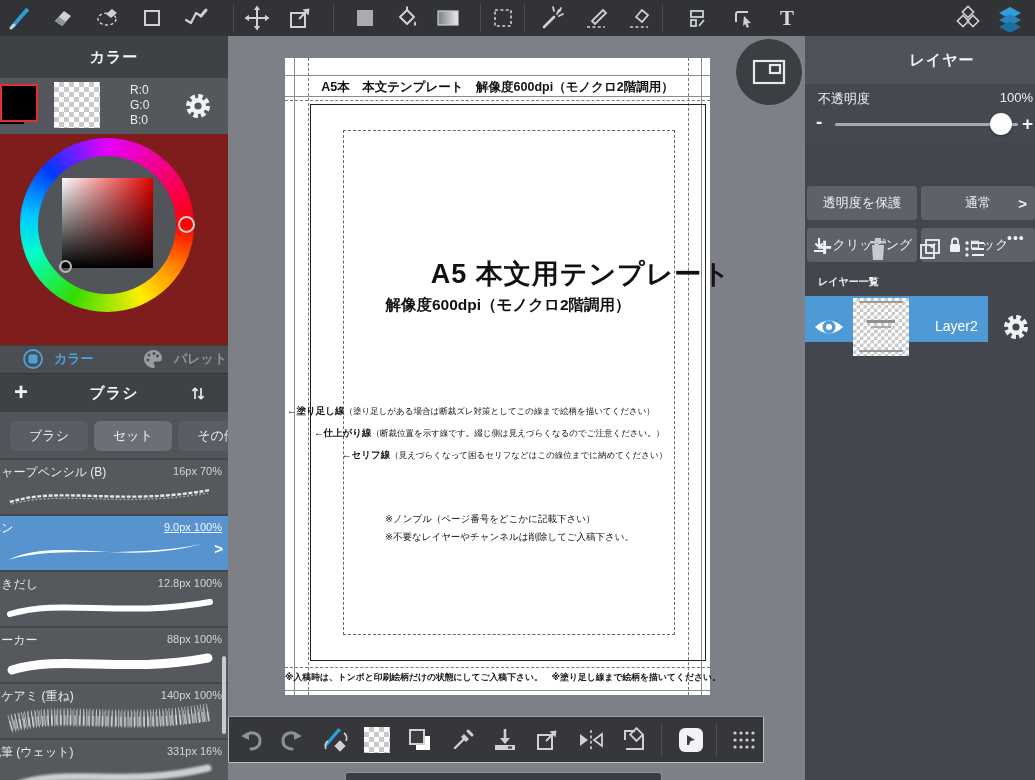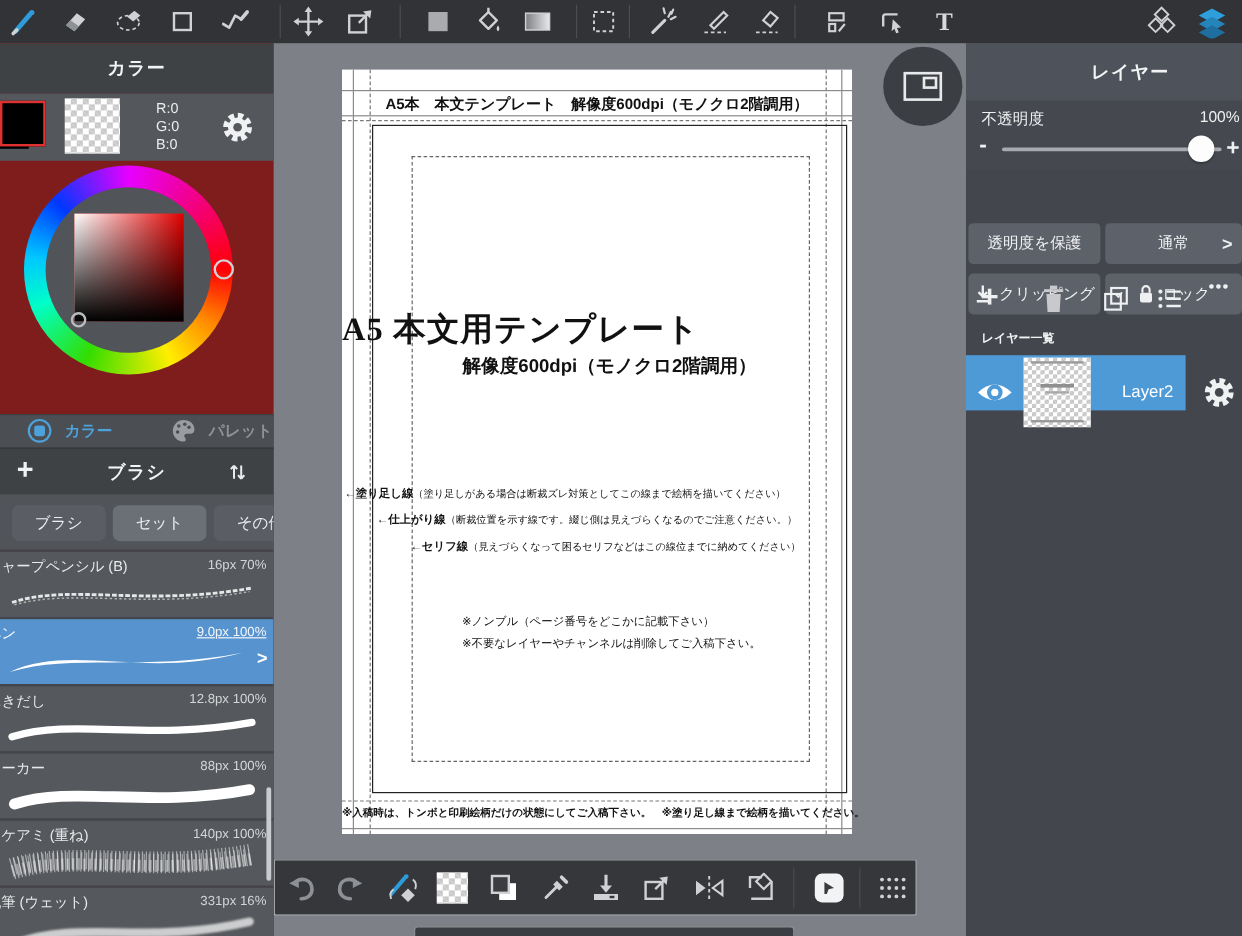--- a/index.html
+++ b/index.html
@@ -362,21 +362,21 @@
   <div class="lnd-h" style="left:0;top:42px;width:425px;"></div>
   <div class="lnd-h" style="left:0;top:609px;width:425px;"></div>
   <div class="ln" style="left:0;top:632px;width:425px;height:1px;"></div>
 
   <div class="abs" style="left:25px;top:46px;width:396px;height:557px;border:1.5px solid #222;box-sizing:border-box;"></div>
 
   <div class="abs" style="left:58px;top:72px;width:330px;height:503px;border:1px dashed #666;"></div>
 
   <div class="doc-text" style="left:0;top:21px;width:425px;text-align:center;font-size:12.5px;font-weight:bold;">A5本　本文テンプレート　解像度600dpi（モノクロ2階調用）</div>
 
-  <div class="doc-text" style="left:0;top:198px;width:446px;text-align:left;font-size:27px;font-weight:bold;letter-spacing:1px;font-family:Liberation Serif, serif;">A5 本文用テンプレート</div>
+  <div class="doc-text" style="left:0;top:198px;width:446px;text-align:right;font-size:27px;font-weight:bold;letter-spacing:1px;">A5 本文用テンプレート</div>
   <div class="doc-text" style="left:0;top:237px;width:446px;text-align:center;font-size:15.5px;font-weight:bold;">解像度600dpi（モノクロ2階調用）</div>
 
   <div class="doc-text" style="left:2px;top:347px;font-size:8.5px;">
     <b style="font-size:9.5px;">←塗り足し線</b><span>（塗り足しがある場合は断裁ズレ対策としてこの線まで絵柄を描いてください）</span>
   </div>
   <div class="doc-text" style="left:29px;top:369px;font-size:8.5px;">
     <b style="font-size:9.5px;">←仕上がり線</b><span>（断裁位置を示す線です。綴じ側は見えづらくなるのでご注意ください。）</span>
   </div>
   <div class="doc-text" style="left:57px;top:391px;font-size:8.5px;">
     <b style="font-size:9.5px;">←セリフ線</b><span>（見えづらくなって困るセリフなどはこの線位までに納めてください）</span>

